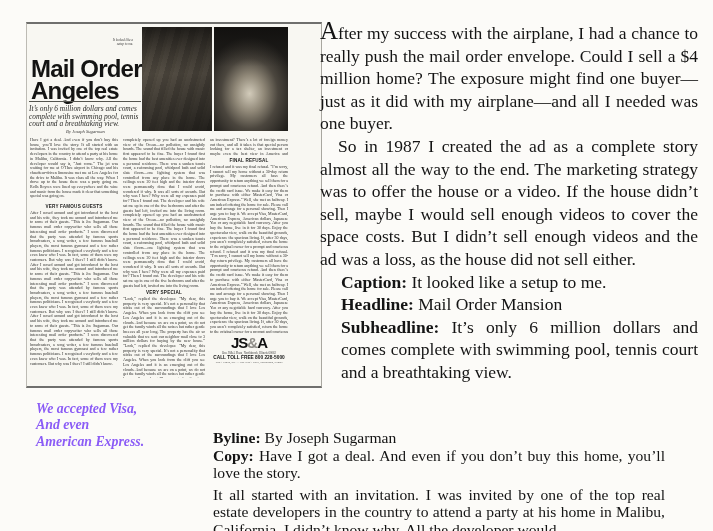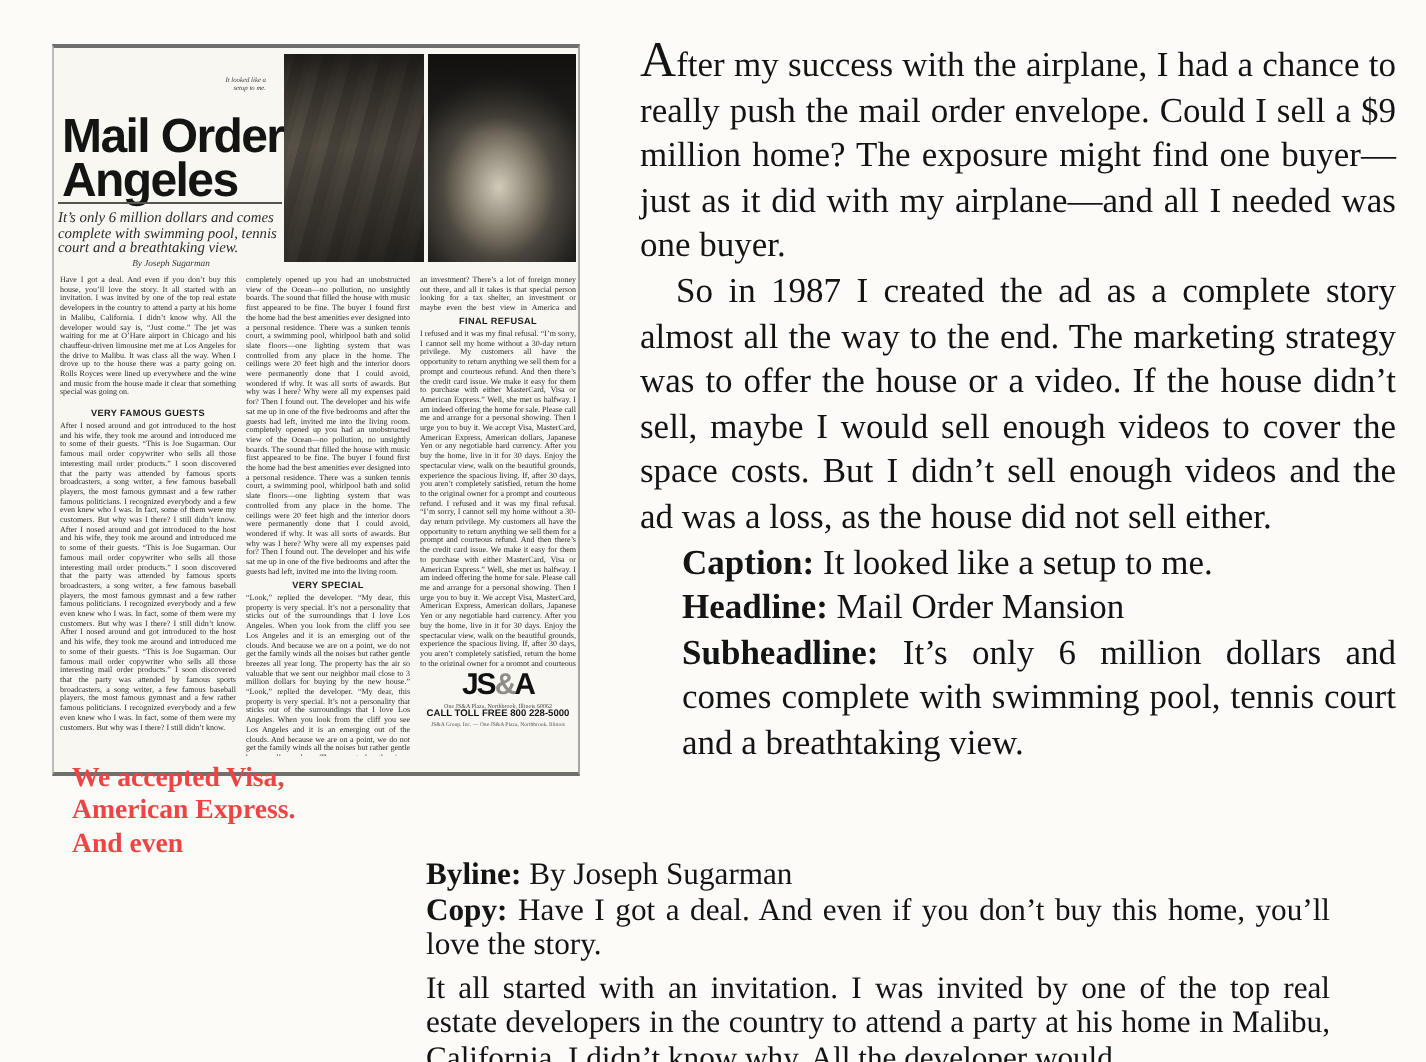--- a/index.html
+++ b/index.html
@@ -1,20 +1,20 @@
 <!DOCTYPE html>
 <html><head>
 <meta charset="utf-8">
 <style>
   html,body{margin:0;padding:0;background:#fcfbf8;}
   .page{position:relative;width:713px;height:531px;overflow:hidden;
         font-family:"Liberation Serif","DejaVu Serif",serif;color:#1a1a1a;background:#fcfbf8;}
 
   
-  .ad{position:absolute;left:26px;top:22px;width:264px;height:366px;box-sizing:border-box;
+  .ad{position:absolute;left:26px;top:22px;width:296px;height:366px;box-sizing:border-box;
       background:#f8f7f2;border-top:2px solid #6f6f6d;border-bottom:2px solid #6f6f6d;
       border-left:1px solid #bdbbb4;border-right:1px solid #a9a7a0;}
   .ad-credit{position:absolute;left:58px;top:14px;width:48px;font-size:3.4px;line-height:4px;
       text-align:right;color:#3a3a3a;font-style:italic;}
   .ad-headline{position:absolute;left:4px;top:34px;width:112px;
       font-family:"Liberation Sans","DejaVu Sans",sans-serif;font-weight:800;
       font-size:24px;line-height:0.92;letter-spacing:-0.8px;color:#141413;}
   .ad-photo{position:absolute;left:115px;top:3px;width:146px;height:104px;background:#2a2825;overflow:hidden;}
   .ph-a{position:absolute;left:0;top:0;width:70px;height:104px;
       background:linear-gradient(180deg,rgba(12,11,10,.8),rgba(12,11,10,0) 45%),
@@ -39,22 +39,22 @@
       text-align:center;margin:2px 0 1px 0;color:#1c1c1b;letter-spacing:0.2px;flex:none;}
   .jsa{flex:none;margin-top:2px;text-align:center;}
   .jsa-logo{font-family:"Liberation Sans","DejaVu Sans",sans-serif;font-weight:900;
       font-size:15px;line-height:15px;letter-spacing:-1px;color:#111;}
   .jsa-logo .amp{color:#8f8d88;}
   .jsa-addr{font-size:3px;line-height:4px;color:#444;margin-top:1px;}
   .jsa-phone{font-family:"Liberation Sans",sans-serif;font-weight:bold;font-size:4.8px;line-height:6px;color:#151515;}
   .jsa-fine{font-size:2.8px;line-height:3.6px;color:#555;}
 
   
-  .visa{position:absolute;left:36px;top:381px;width:180px;
-      font-weight:bold;font-size:13.8px;line-height:16.4px;color:#ef4444;}
+  .visa{position:absolute;left:36px;top:401px;width:180px;
+      font-weight:bold;font-style:italic;font-size:13.8px;line-height:16.4px;color:#8b5cf6;}
 
   
   .maincol{position:absolute;left:320px;top:20px;width:378px;
       font-size:17.5px;line-height:22.6px;color:#141414;}
   .jp{margin:0;text-align:justify;}
   .indent{text-indent:18px;}
   .initcap{font-size:25px;}
   .labelblock{margin-left:21px;}
   .lp{margin:0;}
   .lp b{font-weight:bold;}
@@ -106,26 +106,26 @@
           <div class="jsa-addr">One JS&amp;A Plaza, Northbrook, Illinois 60062</div>
           <div class="jsa-phone">CALL TOLL FREE 800 228-5000</div>
           <div class="jsa-fine">JS&amp;A Group, Inc. — One JS&amp;A Plaza, Northbrook, Illinois</div>
         </div>
       </div>
     </div>
   </div>
 
   <div class="visa">
     <div>We accepted Visa,</div>
+    <div>And even</div>
     <div>American Express.</div>
-    <div>And even</div>
   </div>
 
   <div class="maincol">
-    <p class="jp"><span class="initcap">A</span><span>fter my success with the airplane, I had a chance to really push the mail order enve­lope. Could I sell a $9 million home? The exposure might find one buyer—just as it did with my airplane—and all I needed was one buyer.</span></p>
+    <p class="jp"><span class="initcap">A</span><span>fter my success with the airplane, I had a chance to really push the mail order enve­lope. Could I sell a $4 million home? The exposure might find one buyer—just as it did with my airplane—and all I needed was one buyer.</span></p>
     <p class="jp indent">So in 1987 I created the ad as a complete story almost all the way to the end. The mar­keting strategy was to offer the house or a video. If the house didn’t sell, maybe I would sell enough videos to cover the space costs. But I didn’t sell enough videos and the ad was a loss, as the house did not sell either.</p>
     <div class="labelblock">
       <p class="lp"><b>Caption:</b> <span>It looked like a setup to me.</span></p>
       <p class="lp"><b>Headline:</b> <span>Mail Order Mansion</span></p>
       <p class="lp jp"><b>Subheadline:</b> <span>It’s only 6 million dollars and comes complete with swimming pool, tennis court and a breathtaking view.</span></p>
     </div>
   </div>
 
   <div class="bottomcol">
     <p class="lp"><b>Byline:</b> <span>By Joseph Sugarman</span></p>

